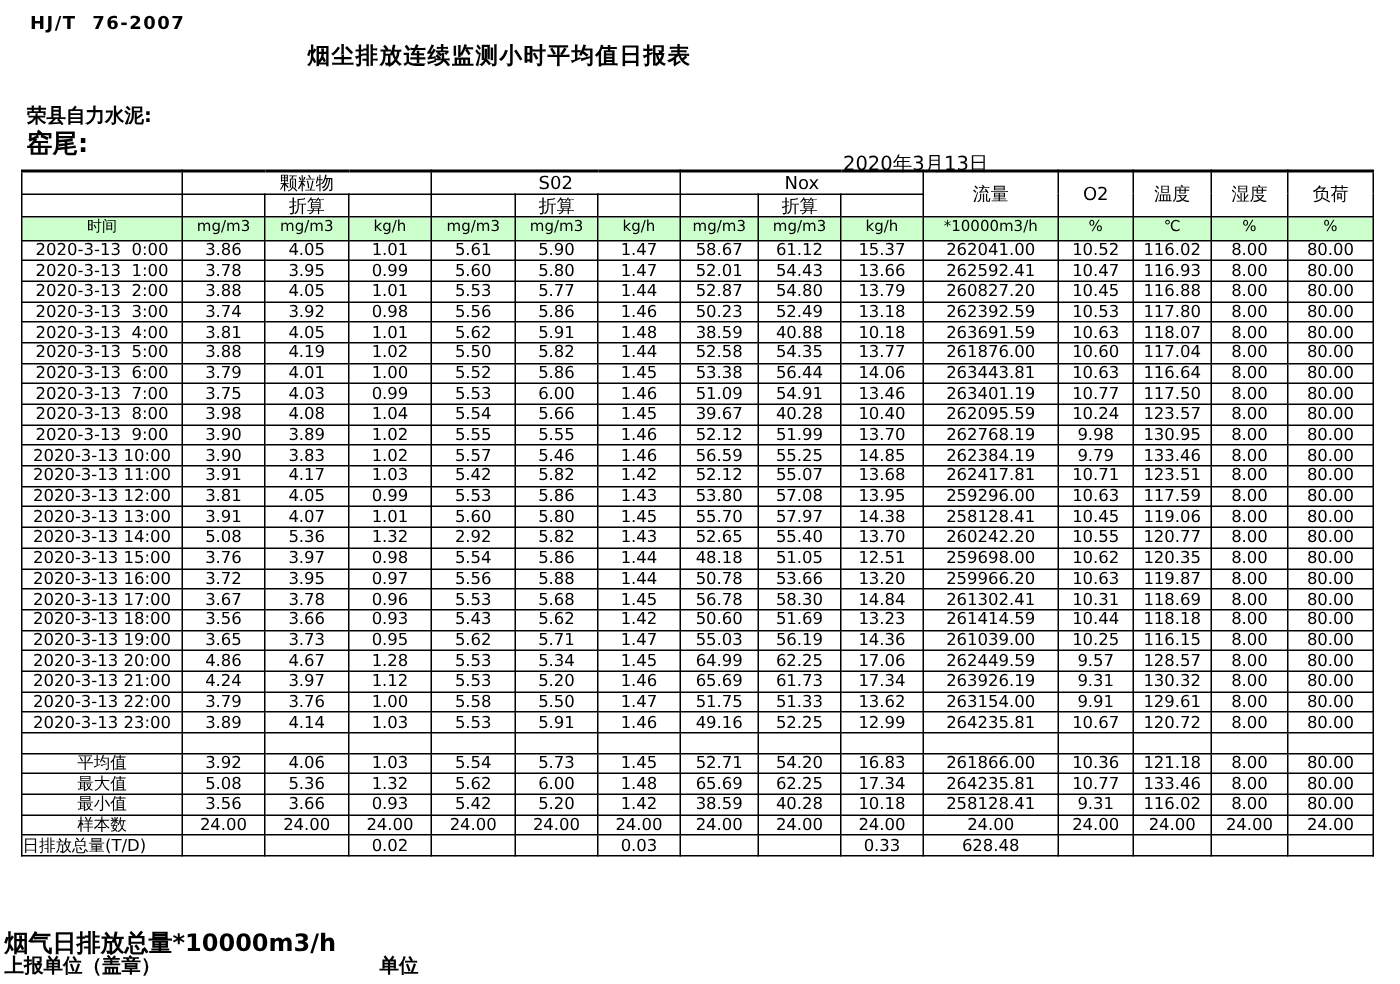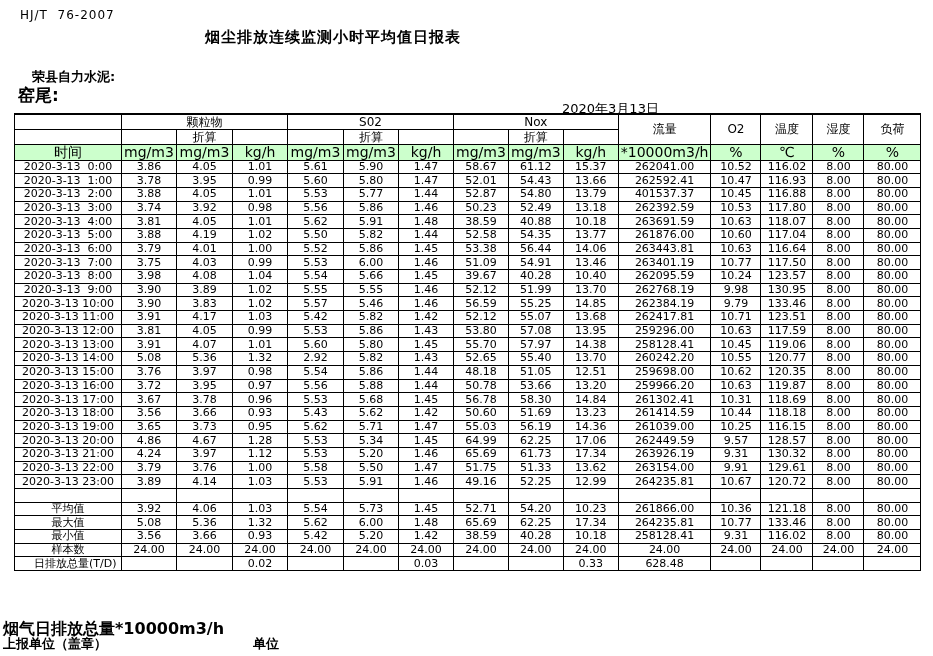--- a/index.html
+++ b/index.html
@@ -4,45 +4,45 @@
 <style>
   :root { --green:#ccffcc; --ink:#000000; }
   * { box-sizing:border-box; }
   html,body { margin:0; padding:0; }
   body {
     width:933px; height:656px; position:relative; background:#ffffff;
     font-family:"DejaVu Sans", sans-serif; color:var(--ink);
     overflow:hidden;
   }
   .abs { position:absolute; white-space:pre; }
-  .std-no   { left:20px;  top:8px;  font-size:12px; font-weight:normal; letter-spacing:1px; }
+  .std-no   { left:20px;  top:8px;  font-size:12px; font-weight:bold; letter-spacing:1px; }
   .title    { left:205px; top:28px; font-size:15px; font-weight:bold; letter-spacing:1px; }
-  .company  { left:32px;  top:68px; font-size:13px; font-weight:bold; }
+  .company  { left:18px;  top:68px; font-size:13px; font-weight:bold; }
   .location { left:18px;  top:84px; font-size:17px; font-weight:bold; }
   .date     { left:562px; top:85px; font-size:13px;margin-top:15px; }
   .foot-note  { left:3px;   top:619px; font-size:16px; font-weight:bold; }
   .foot-left  { left:3px;   top:635px; font-size:13px; font-weight:bold; }
   .foot-unit  { left:210px; top:635px; font-size:13px; font-weight:bold;margin-left:43px; }
 
   table.report {
     position:absolute; left:14px; top:113px;
     border-collapse:collapse; table-layout:fixed;
     border-top:2px solid var(--ink);
   }
   table.report td {
     border:1px solid var(--ink);
     font-size:11px; line-height:12px; height:13.7px;
     padding:0 2px; text-align:center;
     overflow:hidden; white-space:pre;
   }
   tr.hrow td   { height:15px; font-size:12px; }
-  tr.units td  { background:var(--green); height:16px; font-size:14px; }
+  tr.units td  { background:var(--green); height:16px; font-size:10px; }
   td.time-cell { text-align:right; padding-right:6px; }
   td.label-cell{ text-align:right; padding-right:4px; font-size:12px; }
-  td.label-cell.left { text-align:left; padding-left:19px; }
+  td.label-cell.left { text-align:left; padding-left:0; }
   td.spacer-cell { height:13px; }
 </style>
 </head>
 <body>
 
 <div class="abs std-no">HJ/T  76-2007</div>
 <div class="abs title">烟尘排放连续监测小时平均值日报表</div>
 <div class="abs company">荣县自力水泥:</div>
 <div class="abs location">窑尾:</div>
 <div class="abs date">2020年3月13日</div>
@@ -146,21 +146,21 @@
         <td class="time-cell">2020-3-13  2:00</td>
         <td class="num-cell">3.88</td>
         <td class="num-cell">4.05</td>
         <td class="num-cell">1.01</td>
         <td class="num-cell">5.53</td>
         <td class="num-cell">5.77</td>
         <td class="num-cell">1.44</td>
         <td class="num-cell">52.87</td>
         <td class="num-cell">54.80</td>
         <td class="num-cell">13.79</td>
-        <td class="num-cell">401537.37</td>
+        <td class="num-cell">260827.20</td>
         <td class="num-cell">10.45</td>
         <td class="num-cell">116.88</td>
         <td class="num-cell">8.00</td>
         <td class="num-cell">80.00</td>
       </tr>
       <tr>
         <td class="time-cell">2020-3-13  3:00</td>
         <td class="num-cell">3.74</td>
         <td class="num-cell">3.92</td>
         <td class="num-cell">0.98</td>
@@ -536,21 +536,21 @@
       <tr>
         <td class="label-cell">平均值</td>
         <td class="num-cell">3.92</td>
         <td class="num-cell">4.06</td>
         <td class="num-cell">1.03</td>
         <td class="num-cell">5.54</td>
         <td class="num-cell">5.73</td>
         <td class="num-cell">1.45</td>
         <td class="num-cell">52.71</td>
         <td class="num-cell">54.20</td>
-        <td class="num-cell">10.23</td>
+        <td class="num-cell">16.83</td>
         <td class="num-cell">261866.00</td>
         <td class="num-cell">10.36</td>
         <td class="num-cell">121.18</td>
         <td class="num-cell">8.00</td>
         <td class="num-cell">80.00</td>
       </tr>
       <tr>
         <td class="label-cell">最大值</td>
         <td class="num-cell">5.08</td>
         <td class="num-cell">5.36</td>

